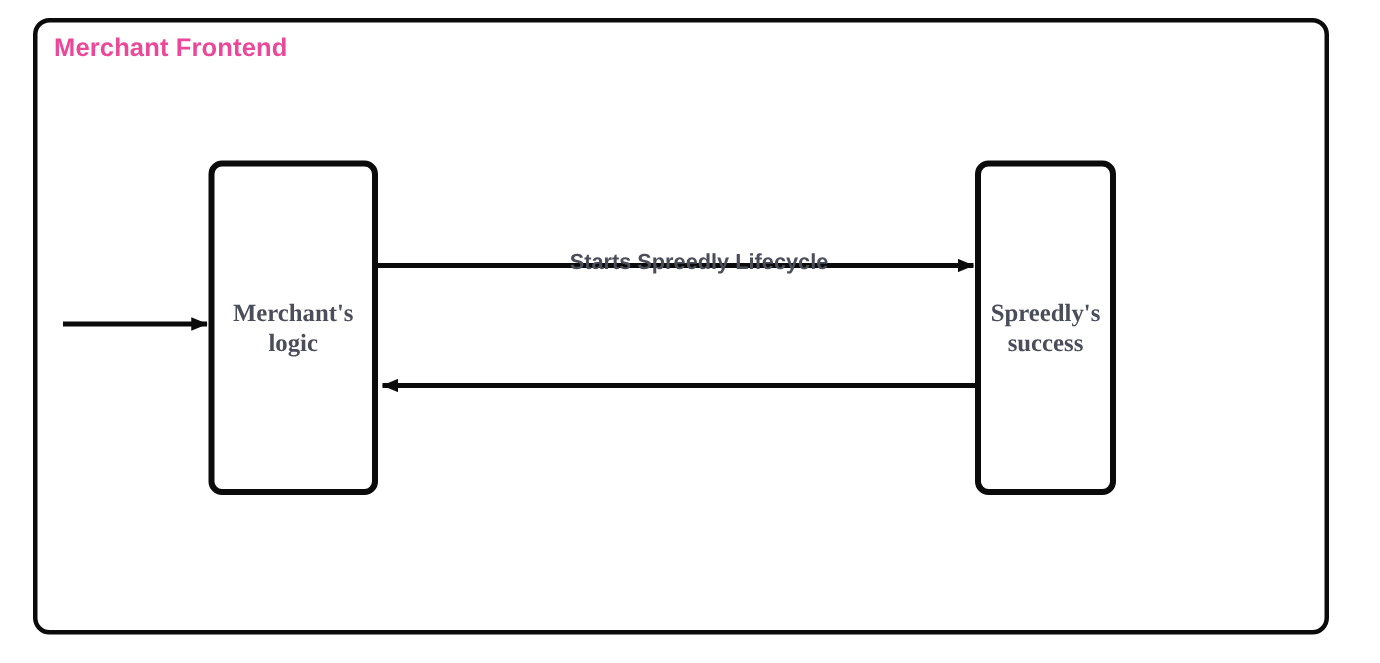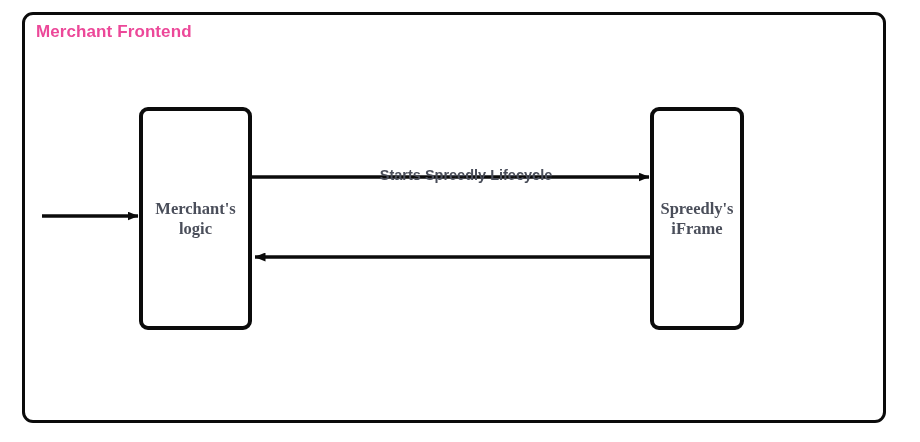--- a/index.html
+++ b/index.html
@@ -135,20 +135,20 @@
     <line x1="650" y1="257" x2="255" y2="257" stroke="#0b0b0b" stroke-width="3.4" marker-end="url(#arrow-left)"></line>
   </svg>
 
   <div id="merchant-logic-box" class="node-box">
     <span class="node-label">Merchant's
 logic</span>
   </div>
 
   <div id="spreedly-iframe-box" class="node-box">
     <span class="node-label">Spreedly's
-iFrame</span>
+success</span>
   </div>
 
 
   <div id="label-starts-lifecycle" class="edge-label">Starts Spreedly Lifecycle</div>
 
 
 </div>
 
 </body></html>

